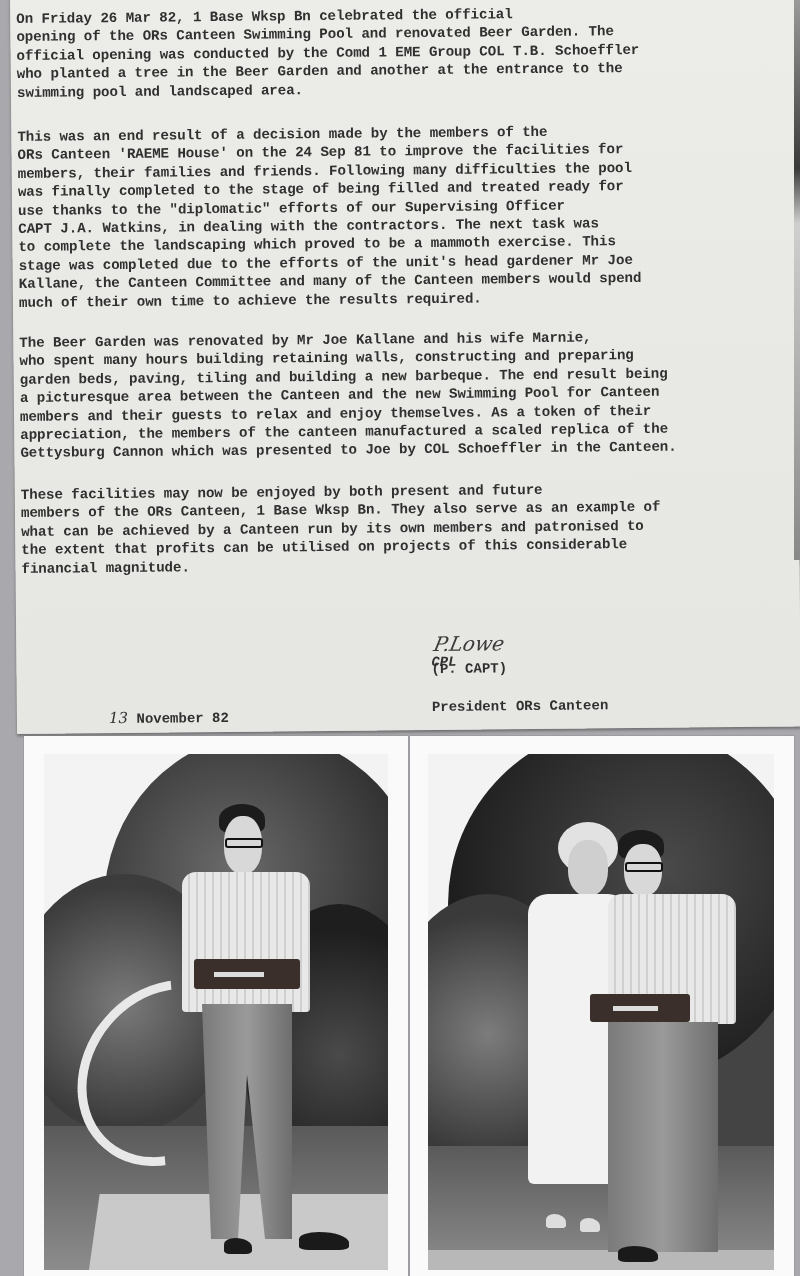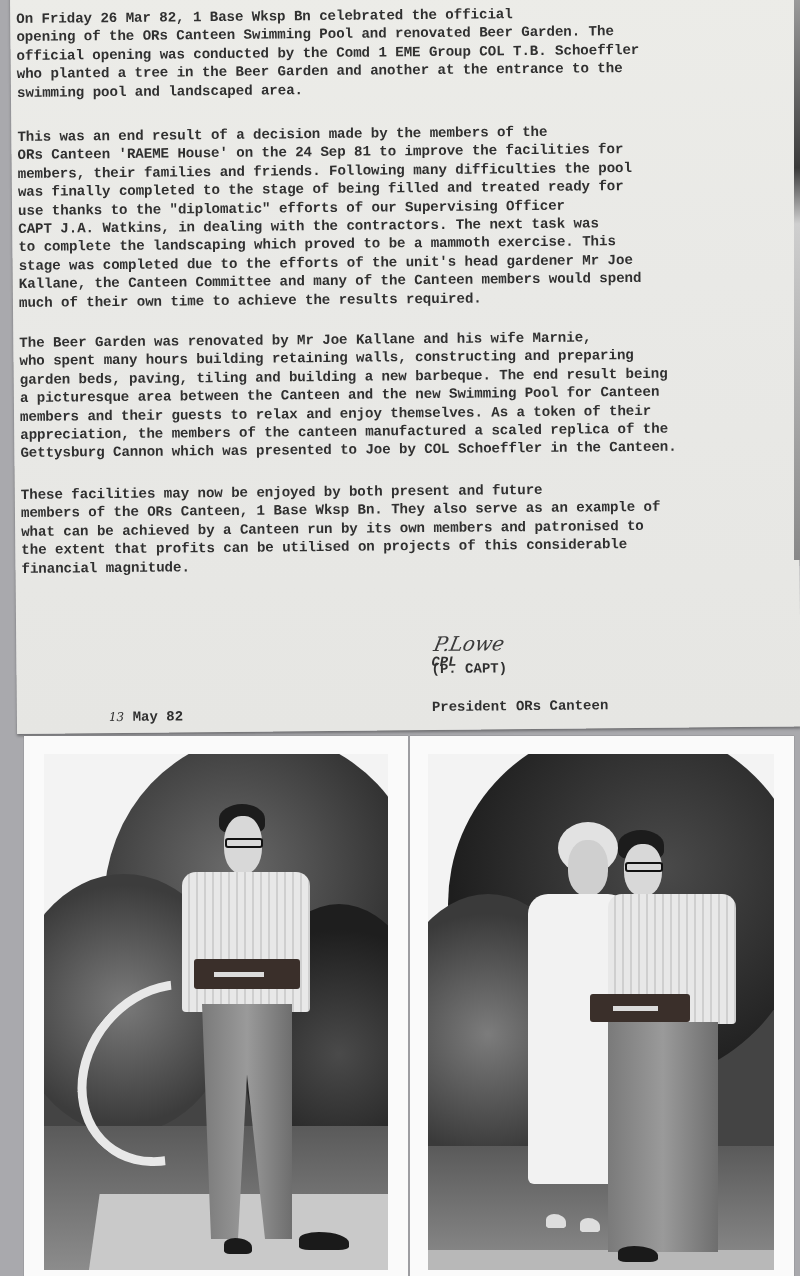--- a/index.html
+++ b/index.html
@@ -24,21 +24,21 @@
       font-weight: bold;
       color: #303030;
     }
     .sig { position: absolute; left: 415px; font-size: 14px; line-height: 18.5px; font-weight: bold; color: #303030; }
     .signature {
       position: absolute; left: 418px; top: 640px;
       font-family: "DejaVu Serif", serif; font-style: italic;
       font-size: 20px; color: #3a3a3a; transform: skewX(-12deg);
     }
     .date { position: absolute; left: 92px; top: 714px; font-size: 14px; font-weight: bold; color: #303030; }
-    .date .hand { font-family: "DejaVu Serif", serif; font-style: italic; font-weight: normal; font-size: 12px; }
+    .date .hand { font-family: "DejaVu Serif", serif; font-style: italic; font-weight: normal; font-size: 15px; }
     .right-strip {
       position: absolute; right: 0; top: 0; width: 6px; height: 560px;
       background: linear-gradient(180deg, #9a9a9a, #3a3a3a 30%, #cfcfcf 40%, #888 100%);
     }
     .card {
       position: absolute; background: #fafafa;
       box-shadow: 0 0 1px rgba(0,0,0,0.4);
     }
     .photo {
       position: absolute; overflow: hidden; background: #444;
@@ -94,21 +94,21 @@
 what can be achieved by a Canteen run by its own members and patronised to
 the extent that profits can be utilised on projects of this considerable
 financial magnitude.</div>
 
   <div class="signature">P.Lowe</div>
   <div class="sig" style="top:668px;">(P. CAPT)</div>
   <div class="sig" style="top:661px;font-style:italic;">CPL</div>
   <div class="sig" style="top:706px;">President ORs Canteen</div>
 
   <div class="date">
-    <span class="hand">13</span><span> May 82</span>
+    <span class="hand">13</span><span> November 82</span>
   </div>
 </div>
 <div class="right-strip"></div>
 
 <div class="card" style="left:24px; top:736px; width:384px; height:540px;">
   <div class="photo" style="left:20px; top:18px; width:344px; height:516px;">
     <div class="sky"></div>
     <div class="foliage" style="left:60px; top:-20px; width:320px; height:340px;"></div>
     <div class="foliage" style="left:-30px; top:120px; width:220px; height:260px; background: radial-gradient(circle,#7a7a7a,#3c3c3c 70%);"></div>
     <div class="foliage" style="left:200px; top:150px; width:190px; height:300px; background: radial-gradient(circle,#4a4a4a,#1e1e1e 70%);"></div>

